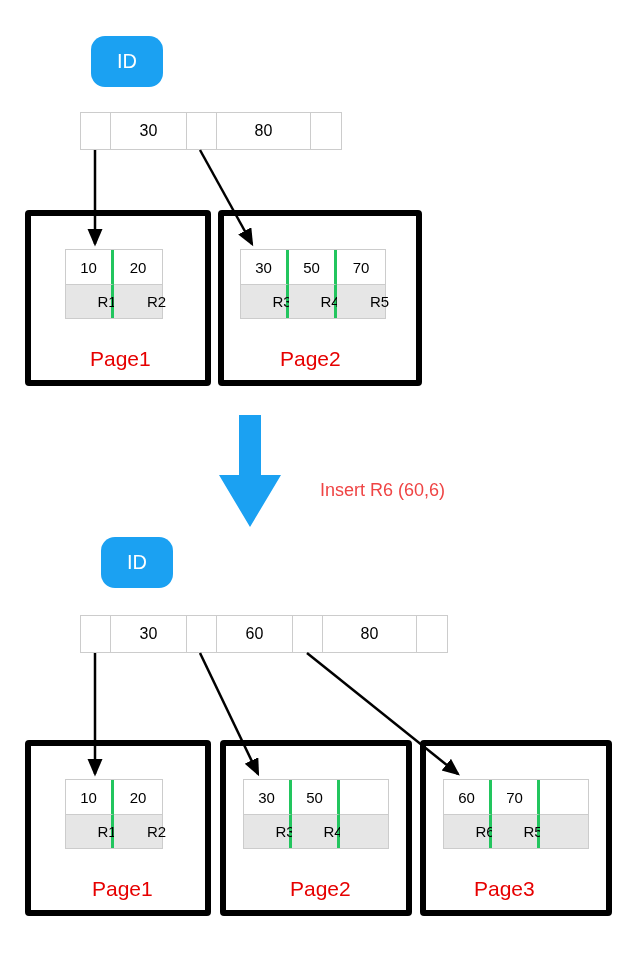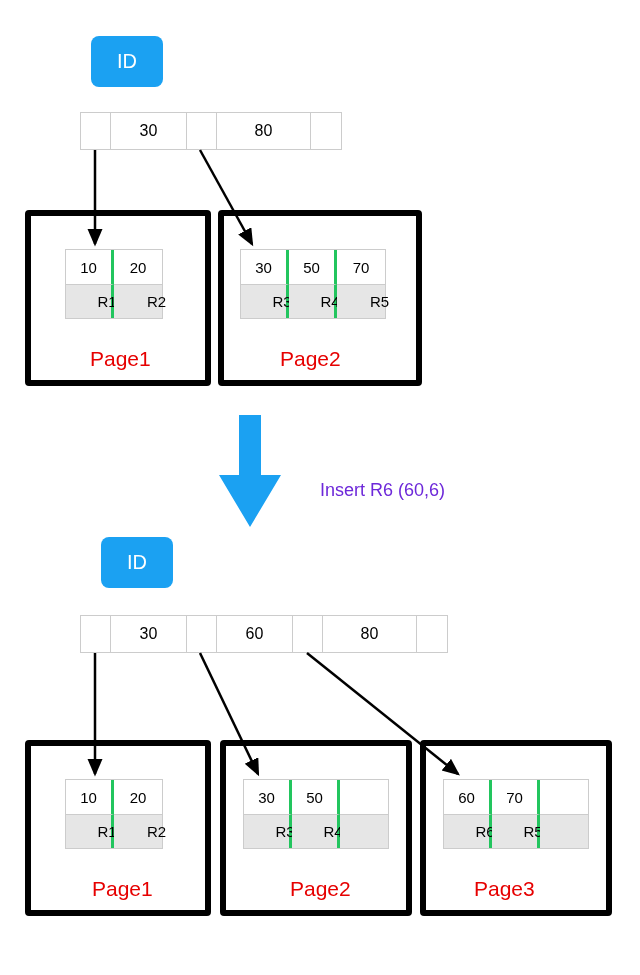--- a/index.html
+++ b/index.html
@@ -9,21 +9,21 @@
       background: #fff;
       font-family: -apple-system, BlinkMacSystemFont, "Segoe UI", Arial, sans-serif;
       position: relative;
     }
     .badge {
       background: #1ba1f2;
       color: #fff;
       font-size: 20px;
       font-weight: 400;
       padding: 14px 26px;
-      border-radius: 8px;
+      border-radius: 14px;
       position: absolute;
     }
     .root-node {
       position: absolute;
       display: flex;
       border: 1px solid #ccc;
     }
     .root-cell {
       border-right: 1px solid #ccc;
       height: 36px;
@@ -63,21 +63,21 @@
     .row-keys .inner-cell { background: #fff; }
     .row-refs .inner-cell { background: #e6e6e6; border-top: 1px solid #ccc; padding-left: 37px; }
     .page-label {
       position: absolute;
       color: #e60000;
       font-size: 21px;
     }
     .insert-label {
       position: absolute;
       font-size: 18px;
-      color: #6d28d9;
+      color: #ef4444;
     }
     svg.arrows {
       position: absolute;
       top: 0;
       left: 0;
       width: 640px;
       height: 975px;
       pointer-events: none;
     }
     .big-arrow {

